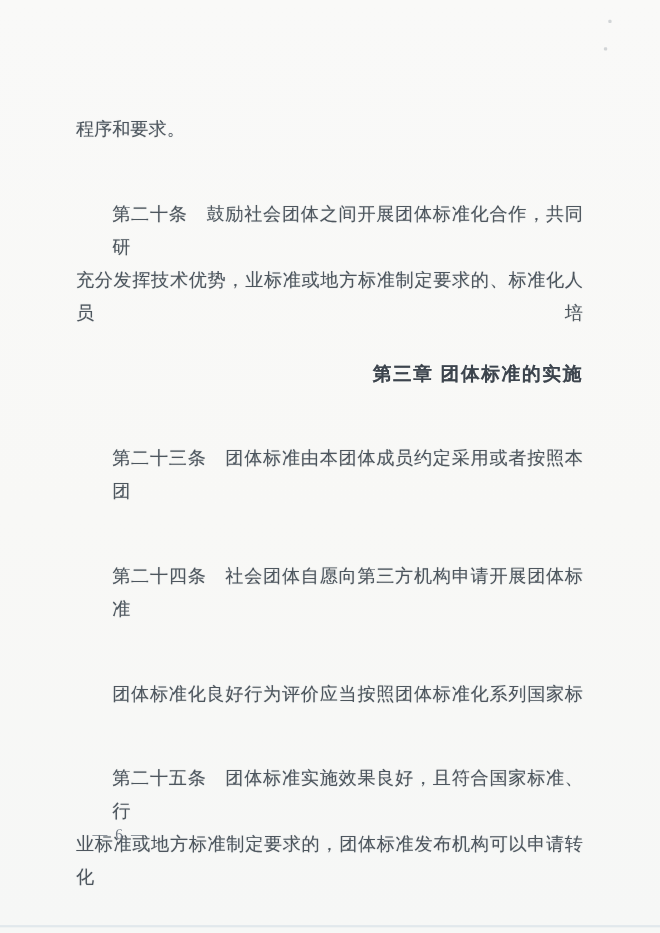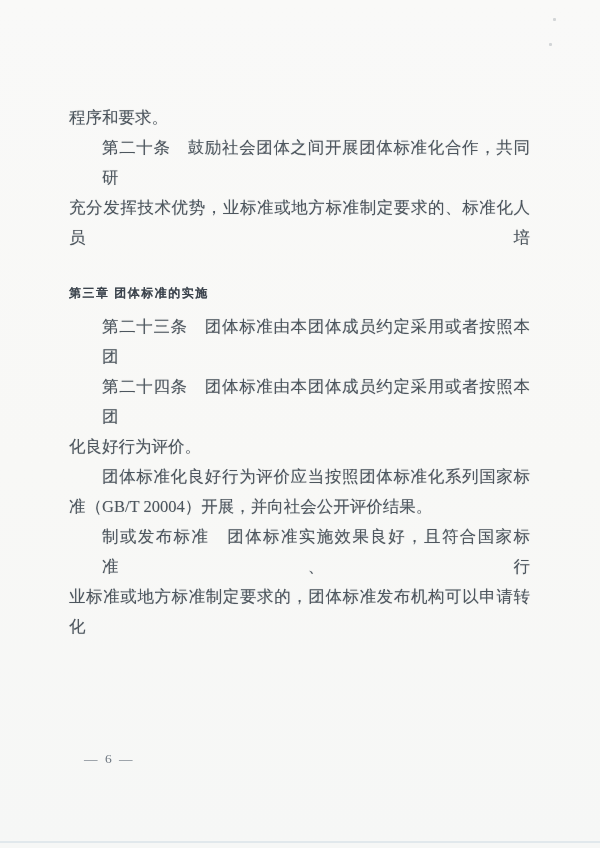--- a/index.html
+++ b/index.html
@@ -30,32 +30,33 @@
     text-shadow: 0 0 1px rgba(77, 86, 94, 0.35);
   }
   .line {
     width: 100%;
     text-align: left;
     white-space: normal;
   }
   .line.indent {
     padding-left: 33px;
     width: 428px;
+    margin-top: 47px;
   }
   .line.full {
     text-align: justify;
     text-align-last: justify;
   }
   .chapter-heading {
     margin: 25px 0 4px 0;
     line-height: 30px;
-    text-align: left;
+    text-align: right;
     font-family: "Liberation Sans", "DejaVu Sans", sans-serif;
     font-weight: 700;
-    font-size: 12px;
+    font-size: 17px;
     letter-spacing: 1.5px;
     color: #3c444d;
     text-shadow: 0 0 0.5px rgba(60, 68, 77, 0.5);
   }
   .footer {
     position: absolute;
     left: 84px;
     top: 751px;
     font-size: 13.5px;
     letter-spacing: 2px;
@@ -84,25 +85,23 @@
 <body>
 
 <div class="page">
 
   <div class="doc-body">
       <div class="line">程序和要求。</div>
       <div class="line indent full">第二十条　鼓励社会团体之间开展团体标准化合作，共同研</div>
       <div class="line full">充分发挥技术优势，业标准或地方标准制定要求的、标准化人员培</div>
       <div class="chapter-heading">第三章 团体标准的实施</div>
       <div class="line indent full">第二十三条　团体标准由本团体成员约定采用或者按照本团</div>
-      <div class="line indent full">第二十四条　团体标准由本团体成员约定采用或者按照本团</div>
-      <div class="line">化良好行为评价。</div>
+      <div class="line indent full">第二十四条　社会团体自愿向第三方机构申请开展团体标准</div>
       <div class="line indent full">团体标准化良好行为评价应当按照团体标准化系列国家标</div>
-      <div class="line">准（GB/T 20004）开展，并向社会公开评价结果。</div>
-      <div class="line indent full">制或发布标准　团体标准实施效果良好，且符合国家标准、行</div>
+      <div class="line indent full">第二十五条　团体标准实施效果良好，且符合国家标准、行</div>
       <div class="line full">业标准或地方标准制定要求的，团体标准发布机构可以申请转化</div>
     </div>
 
   <div class="footer">— 6 —</div>
 
   <div class="speckle speckle-1"></div>
   <div class="speckle speckle-2"></div>
   <div class="bottom-edge"></div>
 
 </div>

